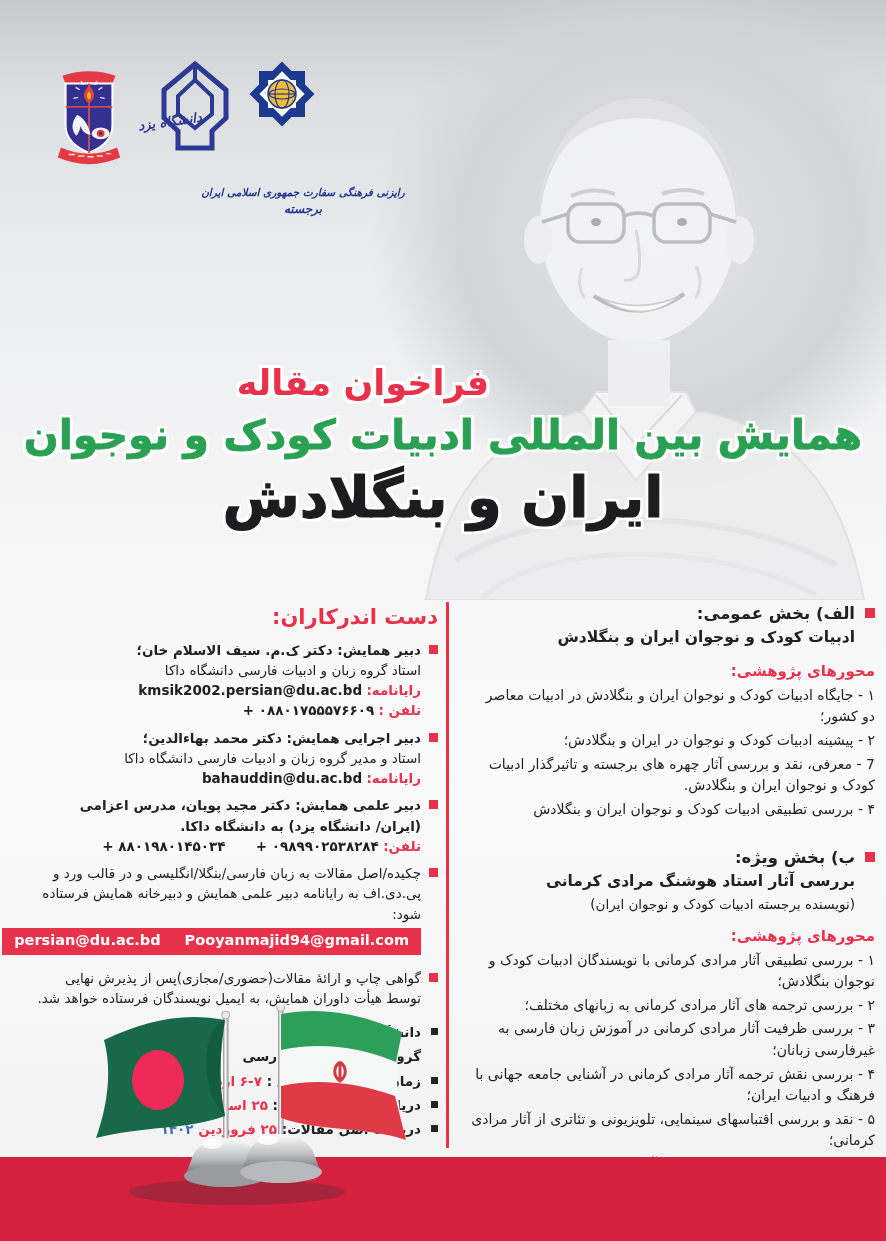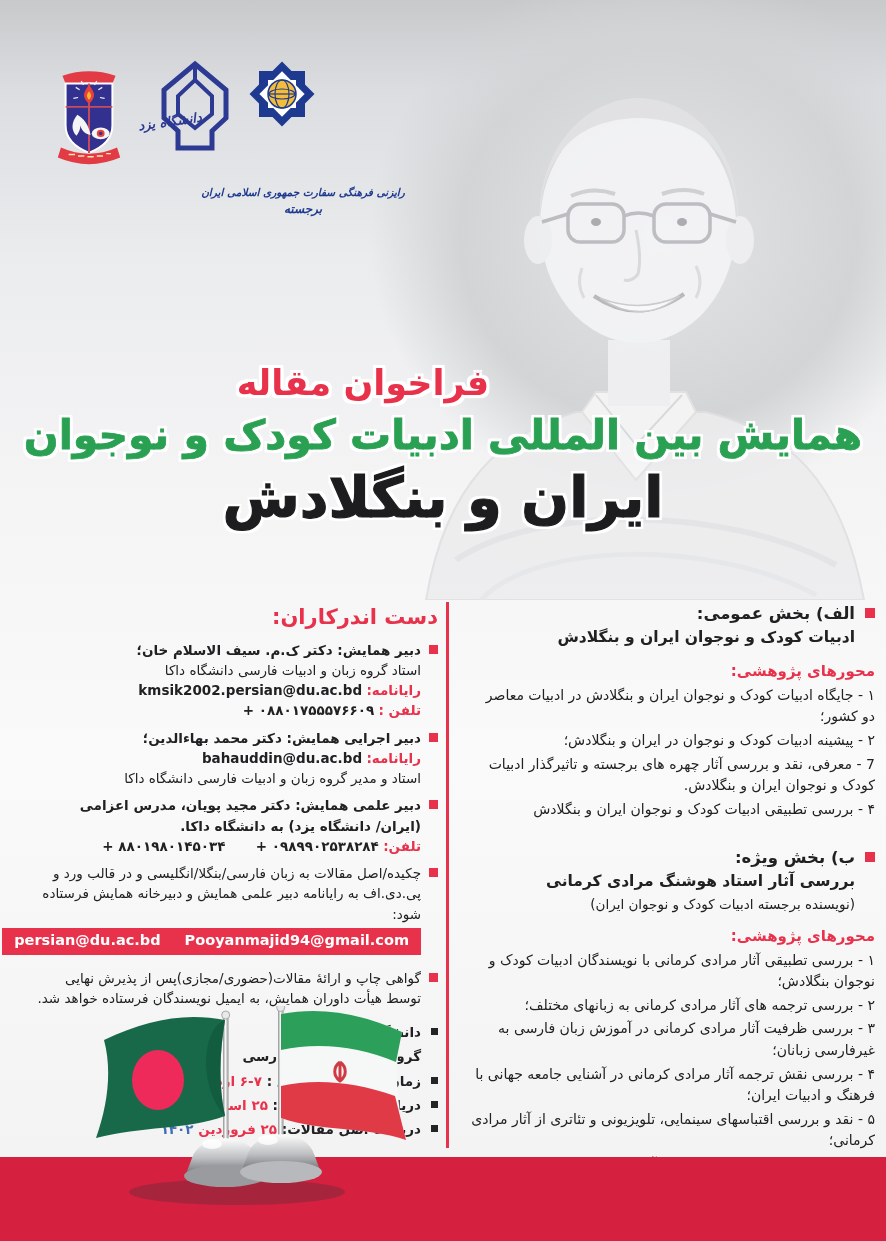--- a/index.html
+++ b/index.html
@@ -195,25 +195,25 @@
       </div>
       <div>
         <span class="lbl">تلفن :</span>
         <span class="phone">۰۸۸۰۱۷۵۵۵۷۶۶۰۹ +</span>
       </div>
     </div>
 
     <div class="li">
       <span class="sq"></span>
       <div class="role">دبیر اجرایی همایش: دکتر محمد بهاءالدین؛</div>
+      <div>استاد و مدیر گروه زبان و ادبیات فارسی دانشگاه داکا</div>
       <div>
         <span class="lbl">رایانامه:</span>
         <span class="email">bahauddin@du.ac.bd</span>
       </div>
-      <div>استاد و مدیر گروه زبان و ادبیات فارسی دانشگاه داکا</div>
     </div>
 
     <div class="li">
       <span class="sq"></span>
       <div class="role">دبیر علمی همایش: دکتر مجید پویان، مدرس اعزامی (ایران/ دانشگاه یزد) به دانشگاه داکا.</div>
       <div>
         <span class="lbl">تلفن:</span>
         <span class="phone">۰۹۸۹۹۰۲۵۳۸۲۸۴ +</span>
         <span class="phone" style="margin-right:26px">۸۸۰۱۹۸۰۱۴۵۰۳۴ +</span>
       </div>

